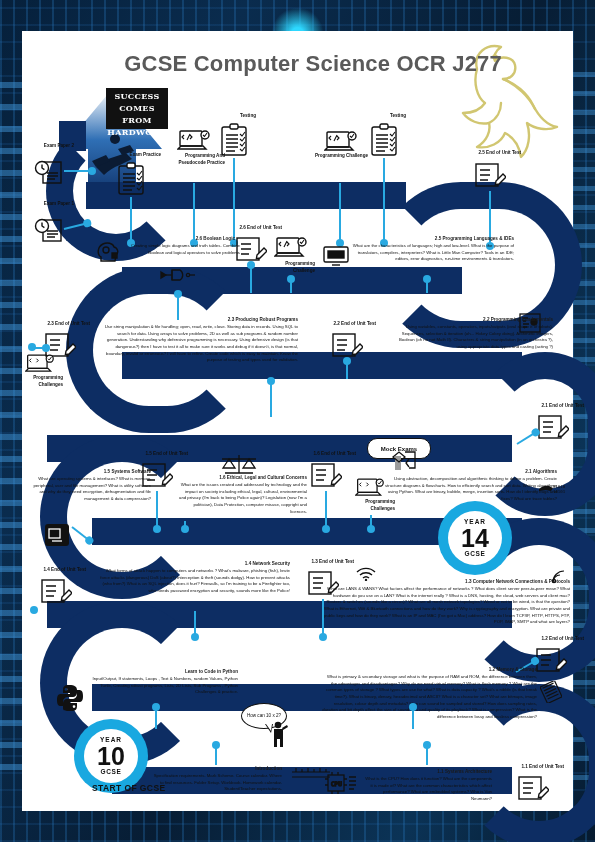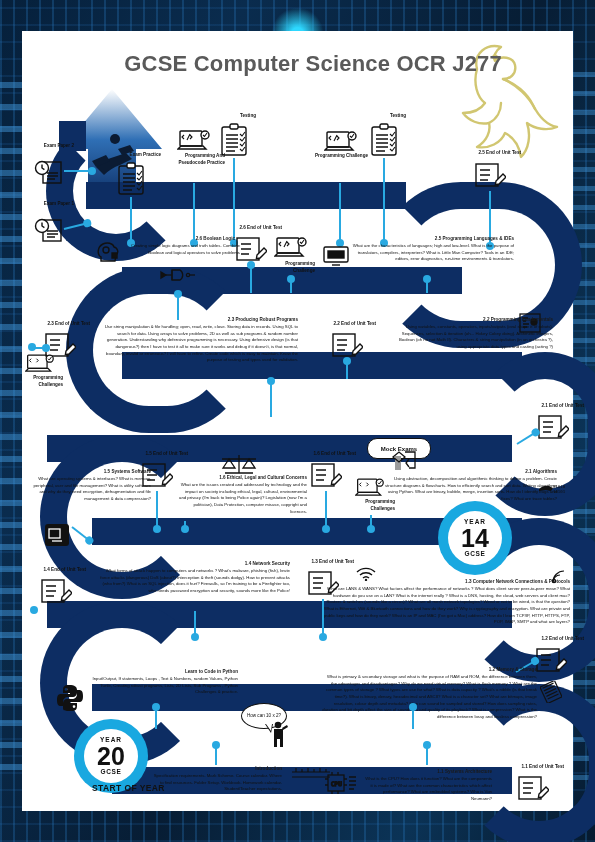--- a/index.html
+++ b/index.html
@@ -117,20 +117,21 @@
     </linearGradient>
       </defs>
     <path d="M60 2 L110 62 L84 62 L84 115 L36 115 L36 62 L10 62 Z" fill="url(#ag)"></path>
     <g fill="#0b1b33">
       <circle cx="63" cy="52" r="5"></circle>
       <path d="M44 80 C50 74 56 72 62 70 L74 66 L80 72 L68 78 C62 80 56 84 52 88 Z"></path>
       <path d="M40 74 L54 68 L58 74 L44 80 Z"></path>
       <path d="M66 62 L78 58 L82 64 L70 68 Z"></path>
     </g>
   </svg>
+  <div id="success">SUCCESS COMES FROM HARDWORK</div>
 
   <div class="roadc" style="left:24px;top:90px;width:86px;height:86px;border-right-color:transparent;border-top-color:transparent;"></div>
   <div class="road" style="left:37px;top:90px;width:27px;height:30px;"></div>
   <div class="road" style="left:64px;top:151px;width:320px;height:27px;"></div>
 
   <div class="roadc" style="left:356px;top:151px;width:150px;height:112px;border-left-color:transparent;"></div>
   <div class="road" style="left:100px;top:236px;width:340px;height:27px;"></div>
 
   <div class="roadc" style="left:44px;top:236px;width:130px;height:112px;border-right-color:transparent;"></div>
   <div class="road" style="left:100px;top:321px;width:400px;height:27px;"></div>
@@ -566,26 +567,26 @@
       <rect x="3" y="2" width="16" height="18"></rect>
           <path d="M5 4h12M5 7h12M5 10h12M5 13h12M5 16h12"></path>
         </g>
       </svg>
   </div>
   <div class="stalk up" style="left:390px;top:676px;height:22px;"></div>
 
   <div class="yearbadge" style="left:52px;top:688px;">
     <div class="inner">
       <div class="y">YEAR</div>
-      <div class="n">20</div>
+      <div class="n">10</div>
       <div class="g">GCSE</div>
     </div>
   </div>
 
-  <div id="startgcse">START OF YEAR</div>
+  <div id="startgcse">START OF GCSE</div>
 
   <div class="t hdr" style="left:130px;top:735px;width:130px;">Introduction</div>
   <div class="t body" style="left:130px;top:742px;width:130px;">Specification requirements. Mark Scheme.  Course calendar. Where to find resources. Folder Setup. Workbook. Homework calendar. Student/Teacher expectations.</div>
   <div class="stalk up" style="left:193px;top:714px;height:20px;"></div>
 
   <div class="icon" style="left:268px;top:735px;">
     <svg width="42" height="16" viewBox="0 0 42 16">
         <g fill="none" stroke="#111" stroke-width="1.2">
       <path d="M2 6h38"></path>
           <path d="M6 6v-4M12 6v-3M18 6v-4M24 6v-3M30 6v-4M36 6v-3"></path>

